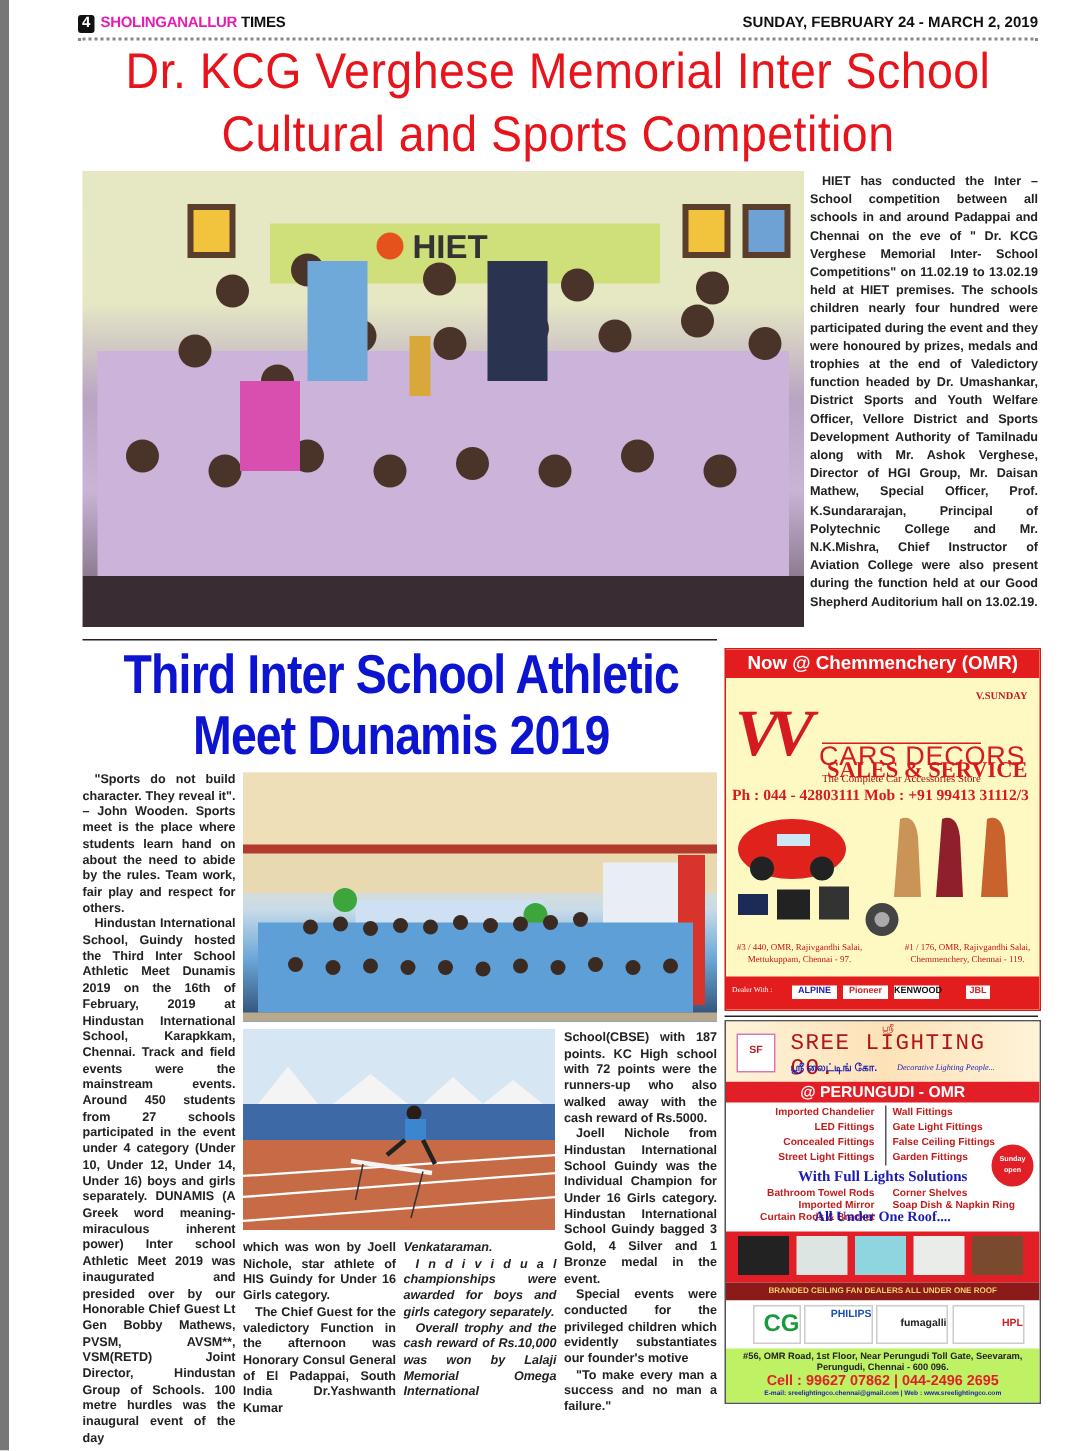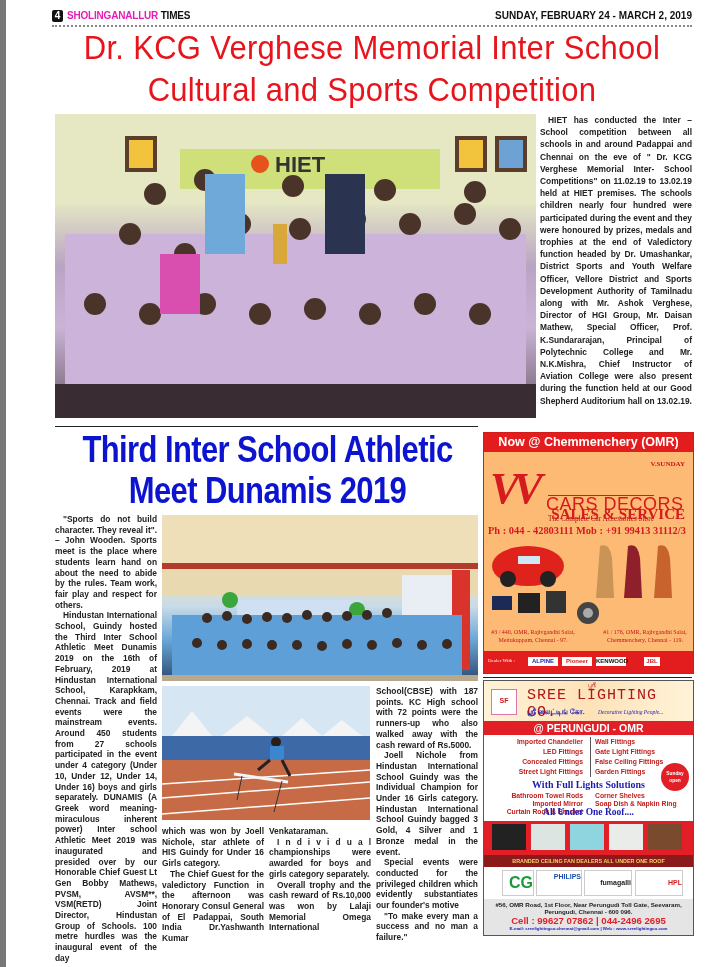--- a/index.html
+++ b/index.html
@@ -24,28 +24,28 @@
   .divider { position:absolute; left:55px; top:426px; width:423px; border-top:1px solid #222; }
 
   .h2 { position:absolute; left:55px; width:425px; text-align:center; color:#0d14cf; font-family:"Liberation Sans", sans-serif; font-weight:bold; font-size:31px; letter-spacing:-0.6px; transform:scaleY(1.18); }
   .h2.l1 { top:432px; }
   .h2.l2 { top:473px; }
 
   .col { position:absolute; font-size:8.4px; line-height:10.7px; text-align:justify; font-weight:bold; color:#222; }
   .col p { margin:0; text-indent:8px; }
   .c1 { left:55px; top:514px; width:102px; }
   .c2 { left:162px; top:826px; width:102px; }
-  .c3 { left:269px; top:826px; width:102px; }
+  .c3 { left:269px; top:826px; width:102px;font-style:italic; }
   .c4 { left:376px; top:686px; width:102px; }
 
   .photo2 { position:absolute; left:162px; top:515px; width:316px; height:166px; background:linear-gradient(180deg,#e6d6b0 0%,#efe0bb 35%,#c8dbe8 55%,#6aa7d7 75%,#2c4a70 100%); overflow:hidden; }
   .photo3 { position:absolute; left:162px; top:686px; width:208px; height:134px; background:linear-gradient(180deg,#c5dcef 0%,#e9eef5 30%,#3c6aa0 52%,#b88a66 62%,#c2633d 100%); overflow:hidden; }
 
   
-  .ad1 { position:absolute; left:483px; top:432px; width:209px; height:240px; border:1px solid #d21c1c; background:#fdba74; overflow:hidden; }
+  .ad1 { position:absolute; left:483px; top:432px; width:209px; height:240px; border:1px solid #d21c1c; background:#fef9c3; overflow:hidden; }
   .ad1 .banner { background:#e31d1d; color:#fff; font-weight:bold; font-size:12.5px; text-align:center; height:19px; line-height:19px; }
   .ad1 .owner { position:absolute; right:8px; top:27px; font-family:"Liberation Serif", serif; font-size:7px; font-weight:bold; color:#c8181a; }
   .ad1 .vv { position:absolute; left:6px; top:30px; font-family:"Liberation Serif", serif; font-style:italic; font-size:44px; color:#d51a20; font-weight:bold; letter-spacing:-6px; }
   .ad1 .name { position:absolute; left:62px; top:36px; font-size:18px; color:#d51a20; letter-spacing:0.5px;margin-top:25px; }
   .ad1 .tag { position:absolute; left:64px; top:62px; font-family:"Liberation Serif", serif; font-size:7.2px; color:#a21414; border-top:1px solid #d51a20; padding-top:19px; }
   .ad1 .sales { position:absolute; left:0; width:209px; top:73px; text-align:right; padding-right:8px; box-sizing:border-box; font-family:"Liberation Serif", serif; font-weight:bold; font-size:15px; color:#d51a20; }
   .ad1 .phone { position:absolute; left:4px; top:92px; font-family:"Liberation Serif", serif; font-weight:bold; font-size:10.4px; color:#d51a20; white-space:nowrap; }
   .ad1 .prod { position:absolute; left:4px; top:108px; width:200px; height:84px; }
   .ad1 .addr { position:absolute; top:195px; font-family:"Liberation Serif", serif; font-size:6px; color:#c41818; text-align:center; line-height:8px; width:90px; }
   .ad1 .addr.a1 { left:4px; }
@@ -69,21 +69,21 @@
   .ad2 .fr { position:absolute; left:111px; width:100px; text-align:left; font-size:6.8px; line-height:10px; color:#c21c1c; font-weight:bold; }
   .ad2 .vline { position:absolute; left:106px; top:2px; height:40px; border-left:1px solid #555; }
   .ad2 .solutions { position:absolute; left:0; width:209px; top:44px; text-align:center; font-family:"Liberation Serif", serif; color:#1b1bb0; font-weight:bold; font-size:10px; }
   .ad2 .sunday { position:absolute; right:4px; top:28px; width:28px; height:28px; background:#e21f26; color:#fff; border-radius:50%; font-size:4.8px; text-align:center; line-height:7px; padding-top:7px; box-sizing:border-box; font-weight:bold; }
   .ad2 .roof { position:absolute; left:0; top:126px; width:209px; text-align:center; font-family:"Liberation Serif", serif; color:#1b1bb0; font-weight:bold; font-size:9.5px; }
   .ad2 .imgs { position:absolute; left:0; top:140px; width:209px; height:34px; background:#e21f26; }
   .ad2 .img { position:absolute; top:3px; width:34px; height:26px; }
   .ad2 .fanbar { position:absolute; left:0; top:174px; width:209px; height:12px; background:#8b1a1a; color:#f5d26a; font-size:5.4px; font-weight:bold; text-align:center; line-height:12px; }
   .ad2 .brands { position:absolute; left:0; top:186px; width:209px; height:32px; background:#fff; }
   .ad2 .brandbox { position:absolute; top:3px; height:24px; border:1px solid #ccc; background:#fff; font-size:7px; font-weight:bold; text-align:right; }
-  .ad2 .foot { position:absolute; left:0; top:218px; width:209px; height:36px; background:#e5e5e5; text-align:center; }
+  .ad2 .foot { position:absolute; left:0; top:218px; width:209px; height:36px; background:#bef264; text-align:center; }
   .ad2 .fa { font-size:6.2px; font-weight:bold; color:#222; line-height:7px; padding-top:2px; }
   .ad2 .fc { font-size:9.6px; font-weight:bold; color:#e21f26; line-height:11px; }
   .ad2 .fe { font-size:4.4px; color:#1b1bb0; font-weight:bold; line-height:6px; }
 </style>
 </head>
 <body>
 
 <div class="leftbar"></div>
 
 <div class="hdr">

